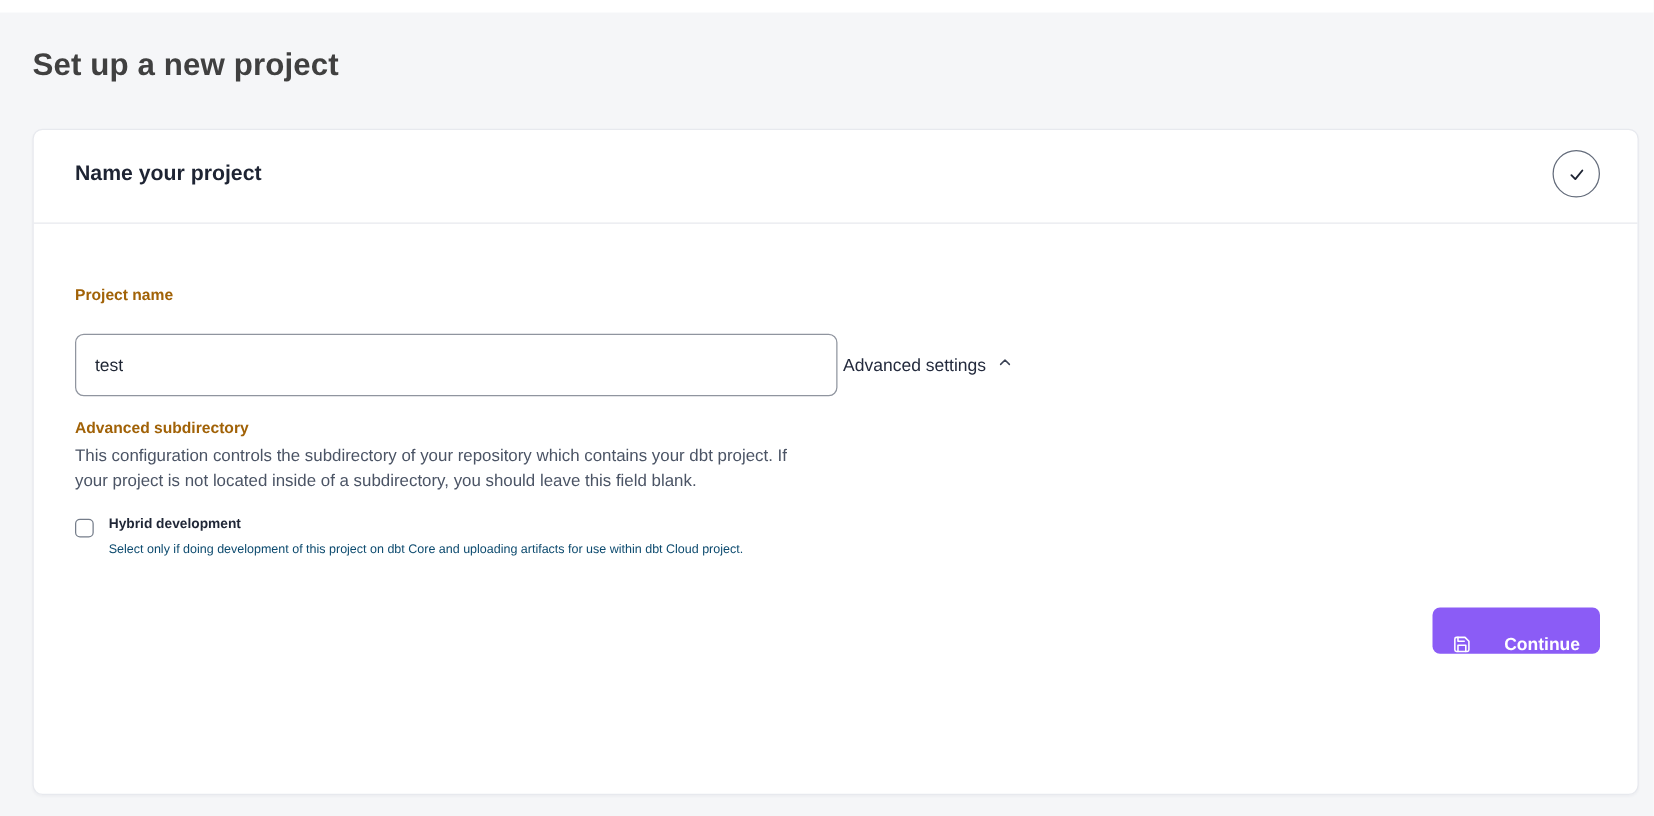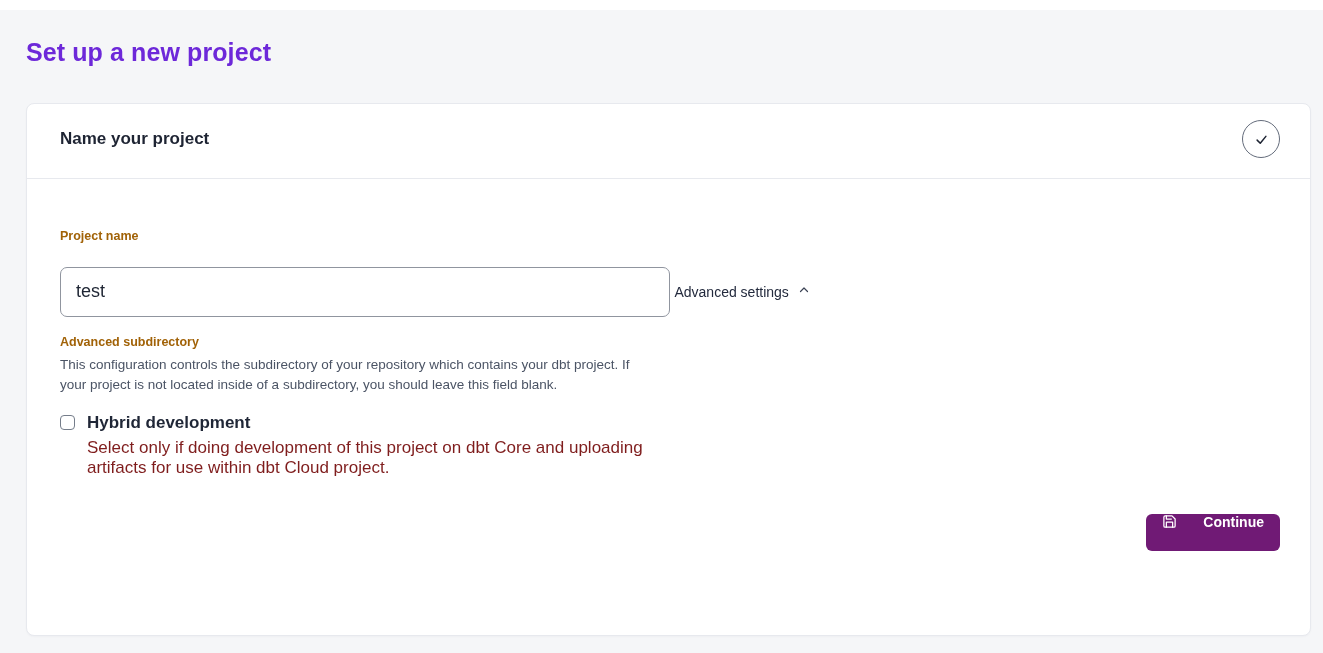--- a/index.html
+++ b/index.html
@@ -8,21 +8,21 @@
     background: #f5f6f8;
     font-family: "Liberation Sans", "DejaVu Sans", sans-serif;
     color: #1e2533;
   }
   .top-strip { height: 10px; background: #ffffff; }
   .page { padding: 0 12px 0 26px; }
   .page-title {
     margin-top: 28px;
     font-size: 25px;
     font-weight: 700;
-    color: #6d28d9;
+    color: #404040;
     letter-spacing: 0.1px;
   }
   .card {
     margin-top: 36px;
     background: #ffffff;
     border: 1px solid #e7e9ee;
     border-radius: 8px;
     box-shadow: 0 1px 2px rgba(30,37,51,0.03);
     min-height: 533px;
   }
@@ -54,21 +54,21 @@
     color: #a16207;
     margin-bottom: 6px;
   }
   .text-input {
     width: 610px;
     height: 50px;
     padding: 16px 15px;
     border: 1px solid #90959f;
     border-radius: 7px;
     font-family: "Liberation Sans", "DejaVu Sans", sans-serif;
-    font-size: 18px;
+    font-size: 14px;
     color: #1e2533;
     background: #ffffff;
     outline: none;
   }
   .text-input::placeholder { color: #5f6980; opacity: 1; }
   .advanced-toggle {
     margin-top: 35px;
     display: inline-flex;
     gap: 9px;
     font-size: 14px;
@@ -94,44 +94,44 @@
     -webkit-appearance: none;
     width: 15px; height: 15px;
     border: 1px solid #757d8a;
     border-radius: 4px;
     background: #ffffff;
     margin-top: 2px;
     flex: 0 0 auto;
     cursor: pointer;
   }
   .checkbox-label {
-    font-size: 17px;
+    font-size: 11px;
     font-weight: 700;
     color: #1f2636;
     cursor: pointer;
   }
   .checkbox-desc {
     margin-top: 5px;
     max-width: 566px;
-    font-size: 17px;
+    font-size: 10px;
     line-height: 20px;
-    color: #7f1d1d;
+    color: #0c4a6e;
   }
   .card-footer {
     display: flex;
     justify-content: flex-end;
     margin-top: 36px;
   }
   .continue-btn {
     display: inline-flex;
-    align-items: flex-start;
+    align-items: flex-end;
     gap: 26px;
     height: 37px;
     padding: 0 16px;
-    background: #701a75;
+    background: #8b5cf6;
     border: none;
     border-radius: 6px;
     color: #ffffff;
     font-family: "Liberation Sans", "DejaVu Sans", sans-serif;
     font-size: 14px;
     font-weight: 700;
     cursor: pointer;
   }
   svg { display: block; }
 </style>

